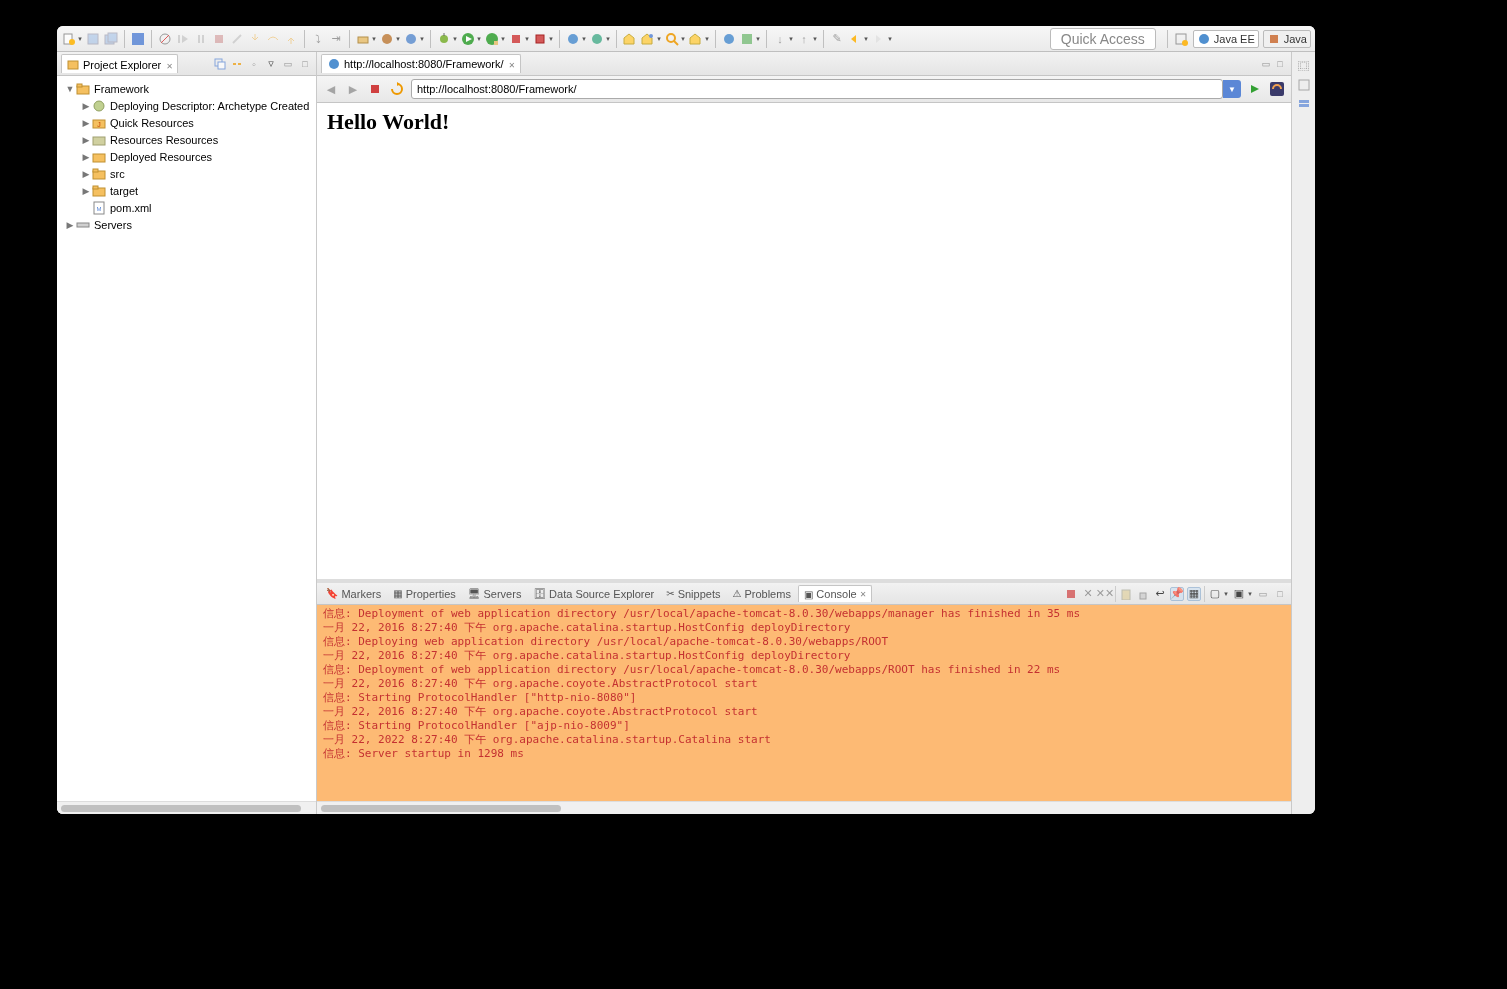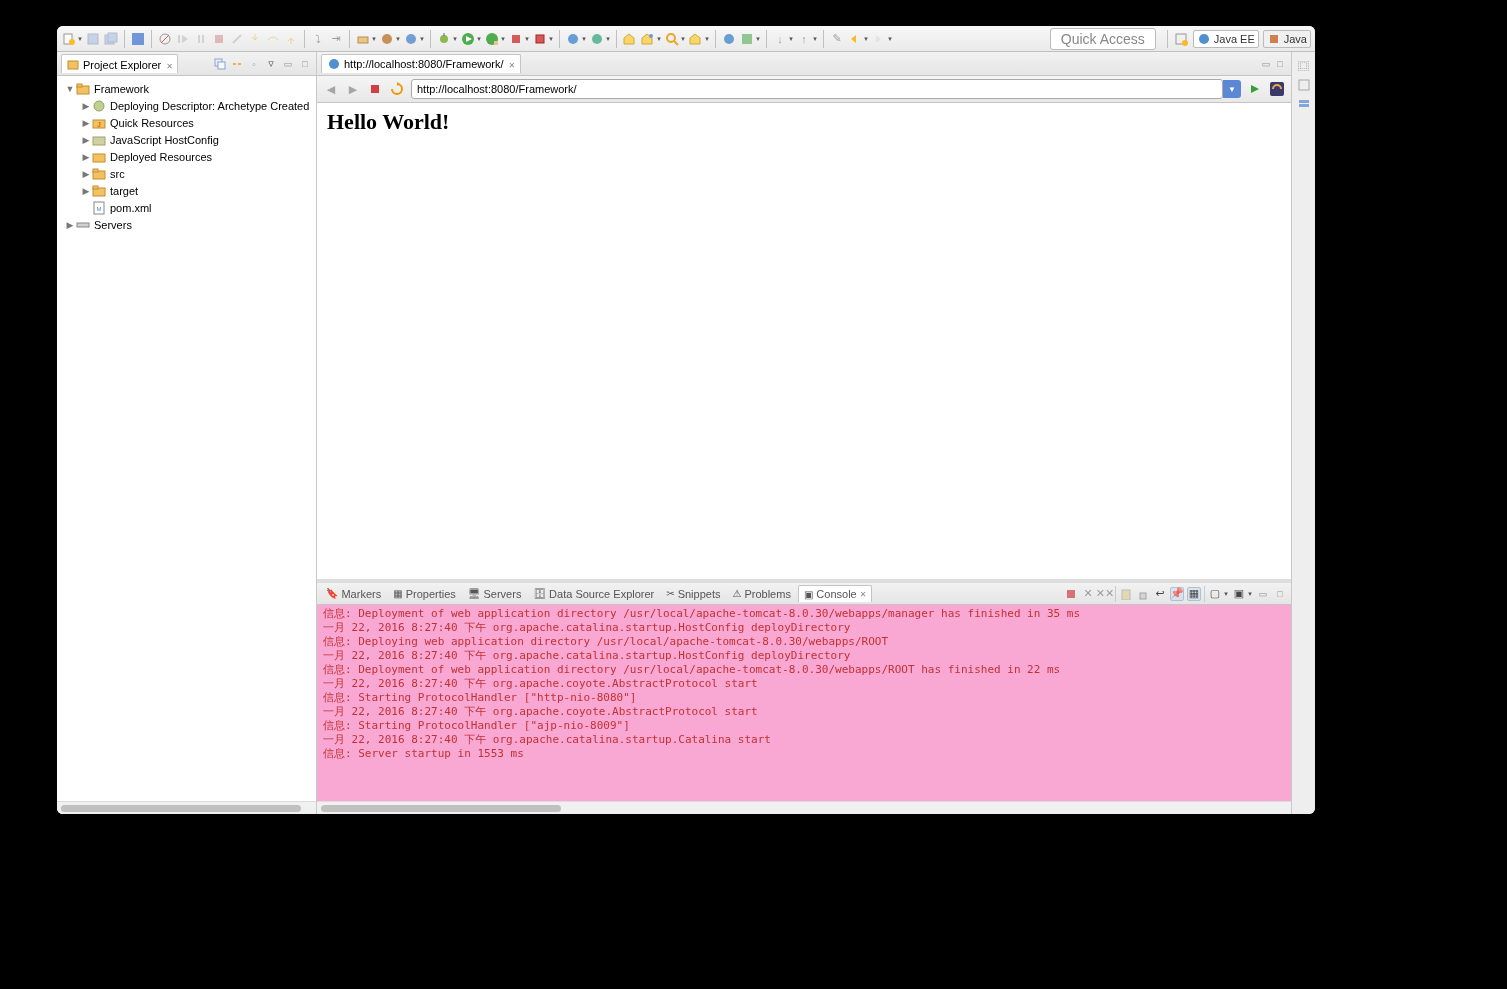--- a/index.html
+++ b/index.html
@@ -41,21 +41,21 @@
 .bb-ico{width:16px;height:16px;display:flex;align-items:center;justify-content:center;cursor:pointer;}
 .page-content{flex:1;background:#fff;padding:6px 10px;overflow:auto;}
 .page-content h2{font-family:"Times New Roman",serif;font-weight:bold;font-size:22px;}
 .bottom-panel{height:235px;border-top:4px solid #ddd;display:flex;flex-direction:column;background:#f5f5f5;}
 .bp-tabs{height:22px;background:linear-gradient(#f2f2f2,#e5e5e5);display:flex;align-items:center;border-bottom:1px solid #c5c5c5;padding:0 4px;gap:2px;}
 .bp-tab{display:flex;align-items:center;gap:3px;padding:2px 5px;font-size:11px;color:#555;cursor:pointer;border-radius:2px 2px 0 0;}
 .bp-tab.active{background:#fff;border:1px solid #c5c5c5;border-bottom:none;}
 .bp-tab.active::after{content:" ✕";font-size:8px;color:#888;}
 .bp-toolbar{display:flex;align-items:center;gap:3px;margin-left:auto;}
 .bp-desc{padding:3px 6px;font-size:11px;color:#333;background:#fff;border-bottom:1px solid #eee;}
-.console{flex:1;background:#f9a8d4;overflow:auto;font-family:Monaco,Menlo,monospace;font-size:11px;padding:2px 6px;line-height:14px;}
+.console{flex:1;background:#fdba74;overflow:auto;font-family:Monaco,Menlo,monospace;font-size:11px;padding:2px 6px;line-height:14px;}
 .console div{color:#c43131;white-space:pre;}
 .right-trim{width:24px;background:#eee;border-left:1px solid #c9c9c9;display:flex;flex-direction:column;align-items:center;padding-top:6px;gap:6px;}
 .hscroll{height:13px;background:#f0f0f0;border-top:1px solid #ddd;}
 .hscroll::before{content:"";display:block;width:240px;height:7px;background:#c0c0c0;border-radius:4px;margin:3px 0 0 4px;}
 svg{display:block;}
 </style>
 </head>
 <body>
 
 <div class="window">
@@ -340,21 +340,21 @@
             <span>Quick Resources</span>
           </div>
           <div class="tree-row">
             <span class="t-ind" style="width:20px"></span>
             <span class="t-arr">▶</span>
             <span class="t-ico">
               <svg width="14" height="12">
                 <rect x="1" y="3" width="12" height="8" fill="#d0d0a0" stroke="#a0a070"></rect>
               </svg>
             </span>
-            <span>JavaScript HostConfig</span>
+            <span>Resources Resources</span>
           </div>
           <div class="tree-row">
             <span class="t-ind" style="width:20px"></span>
             <span class="t-arr">▶</span>
             <span class="t-ico">
               <svg width="14" height="12">
                 <rect x="1" y="3" width="12" height="8" fill="#f5c060" stroke="#c09030"></rect>
               </svg>
             </span>
             <span>Deployed Resources</span>
@@ -496,22 +496,22 @@
         <div class="console" id="console">
             <div>信息: Deployment of web application directory /usr/local/apache-tomcat-8.0.30/webapps/manager has finished in 35 ms</div>
             <div>一月 22, 2016 8:27:40 下午 org.apache.catalina.startup.HostConfig deployDirectory</div>
             <div>信息: Deploying web application directory /usr/local/apache-tomcat-8.0.30/webapps/ROOT</div>
             <div>一月 22, 2016 8:27:40 下午 org.apache.catalina.startup.HostConfig deployDirectory</div>
             <div>信息: Deployment of web application directory /usr/local/apache-tomcat-8.0.30/webapps/ROOT has finished in 22 ms</div>
             <div>一月 22, 2016 8:27:40 下午 org.apache.coyote.AbstractProtocol start</div>
             <div>信息: Starting ProtocolHandler ["http-nio-8080"]</div>
             <div>一月 22, 2016 8:27:40 下午 org.apache.coyote.AbstractProtocol start</div>
             <div>信息: Starting ProtocolHandler ["ajp-nio-8009"]</div>
-            <div>一月 22, 2016 8:27:40 下午 org.apache.catalina.startup.Catalina start</div>
-            <div>信息: Server startup in 1553 ms</div>
+            <div>一月 22, 2022 8:27:40 下午 org.apache.catalina.startup.Catalina start</div>
+            <div>信息: Server startup in 1298 ms</div>
           </div>
         <div class="hscroll"></div>
       </div>
     </div>
 
     <div class="right-trim">
       <span class="vt-ico">⿴</span>
       <span class="vt-ico">
           <svg width="14" height="14">
             <rect x="2" y="2" width="10" height="10" fill="none" stroke="#888"></rect>

